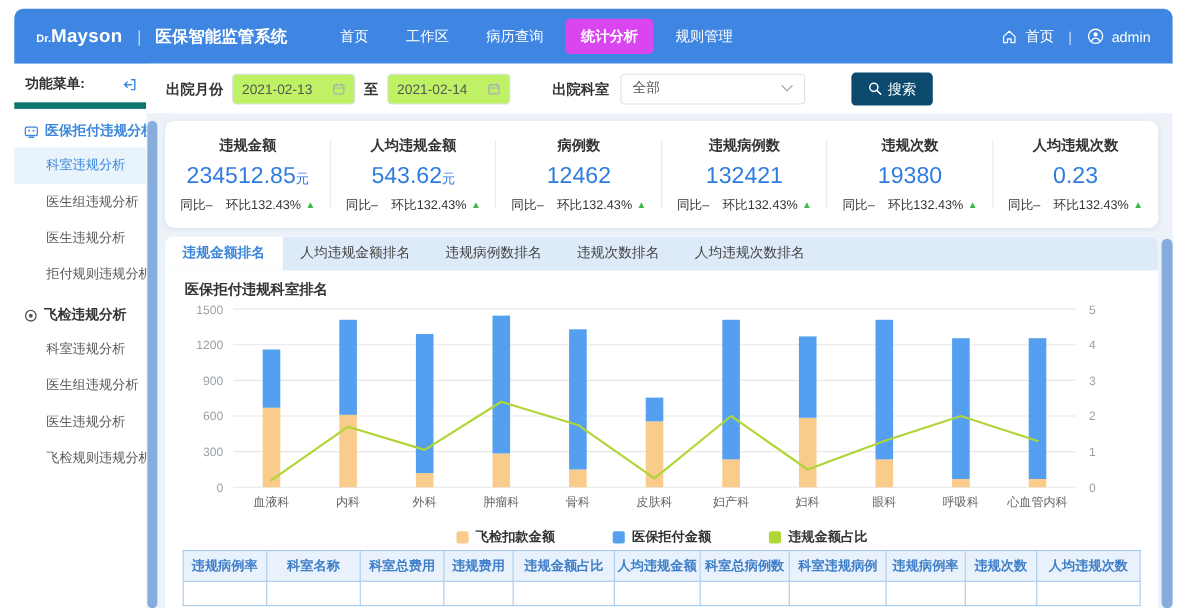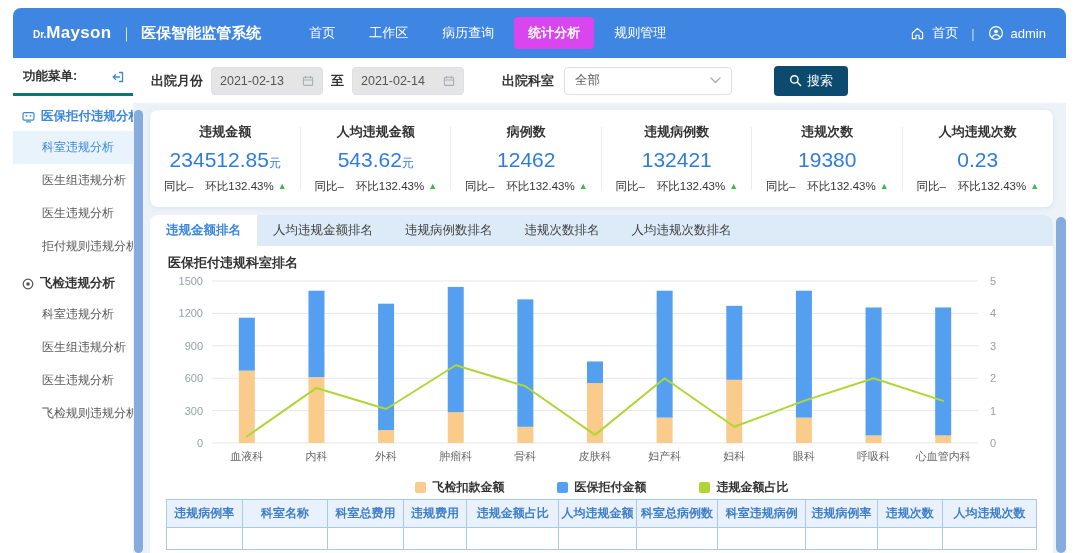--- a/index.html
+++ b/index.html
@@ -17,39 +17,39 @@
   .app-title { font-size:15px; font-weight:bold; }
   .nav-items { display:flex; margin-left:34px; gap:6px; align-items:center; }
   .nav-item { font-size:13px; padding:7px 14px; border-radius:4px; cursor:pointer; }
   .nav-item.active { background:#d946ef; font-weight:bold; }
   .nav-right { margin-left:auto; display:flex; align-items:center; gap:7px; font-size:13px; }
   .nav-right .vbar { opacity:.7; margin:0 6px; }
 
   
   .sidebar { position:absolute; left:13px; top:58px; width:120px; height:495px; background:#fff; }
   .sidebar-header { display:flex; align-items:center; justify-content:space-between;
-    padding:10px 8px 8px 10px; border-bottom:3px solid #0f766e; }
+    padding:10px 8px 8px 10px; border-bottom:6px solid #0f766e; }
   .sidebar-title { font-size:12.5px; color:#333; font-weight:bold; }
   .side-group-header { display:flex; align-items:center; gap:6px; padding:12px 4px 6px 9px;
     font-size:12.5px; font-weight:bold; color:#333; cursor:pointer; white-space:nowrap; }
   .side-group-header.blue { color:#3C87DC; }
   .side-item { font-size:12px; color:#5a5a5a; padding:8px 0 8px 29px; cursor:pointer; white-space:nowrap; }
   .side-item.active { color:#3C87DC; background:#E8F3FC; }
 
   
   .content-bg { position:absolute; left:133px; top:58px; width:933px; height:495px; background:#EDF2F8; }
   .scroll-strip { position:absolute; background:#85ACDC; border-radius:6px; }
   #strip-left  { left:134px; top:110px; width:9px;  height:443px; }
   #strip-right { left:1056px; top:217px; width:10px; height:336px; }
 
   
   .filter-card { position:absolute; left:133px; top:58px; width:933px; height:45px; background:#fff;
     display:flex; align-items:center; padding-left:18px; }
   .f-label { font-size:13px; font-weight:bold; color:#333; white-space:nowrap; }
-  .date-input { width:112px; height:28px; border:1px solid #DCDFE6; border-radius:4px; background:#e5e5e5;
+  .date-input { width:112px; height:28px; border:1px solid #DCDFE6; border-radius:4px; background:#bef264;
     display:flex; align-items:center; justify-content:space-between; padding:0 8px; margin:0 8px;
     font-size:12.5px; color:#555; cursor:pointer; }
   .to-label { font-size:13px; font-weight:bold; color:#333; }
   .select-input { width:168px; height:28px; border:1px solid #DCDFE6; border-radius:4px; background:#fff;
     display:flex; align-items:center; justify-content:space-between; padding:0 10px; margin-left:10px;
     font-size:12.5px; color:#555; cursor:pointer; }
   .dept-label { margin-left:30px; }
   .search-btn { height:30px; margin-left:42px; background:#0c4a6e; border:none; border-radius:4px;
     color:#fff; font-size:13px; display:flex; align-items:center; gap:5px; padding:0 15px; cursor:pointer; }
 

